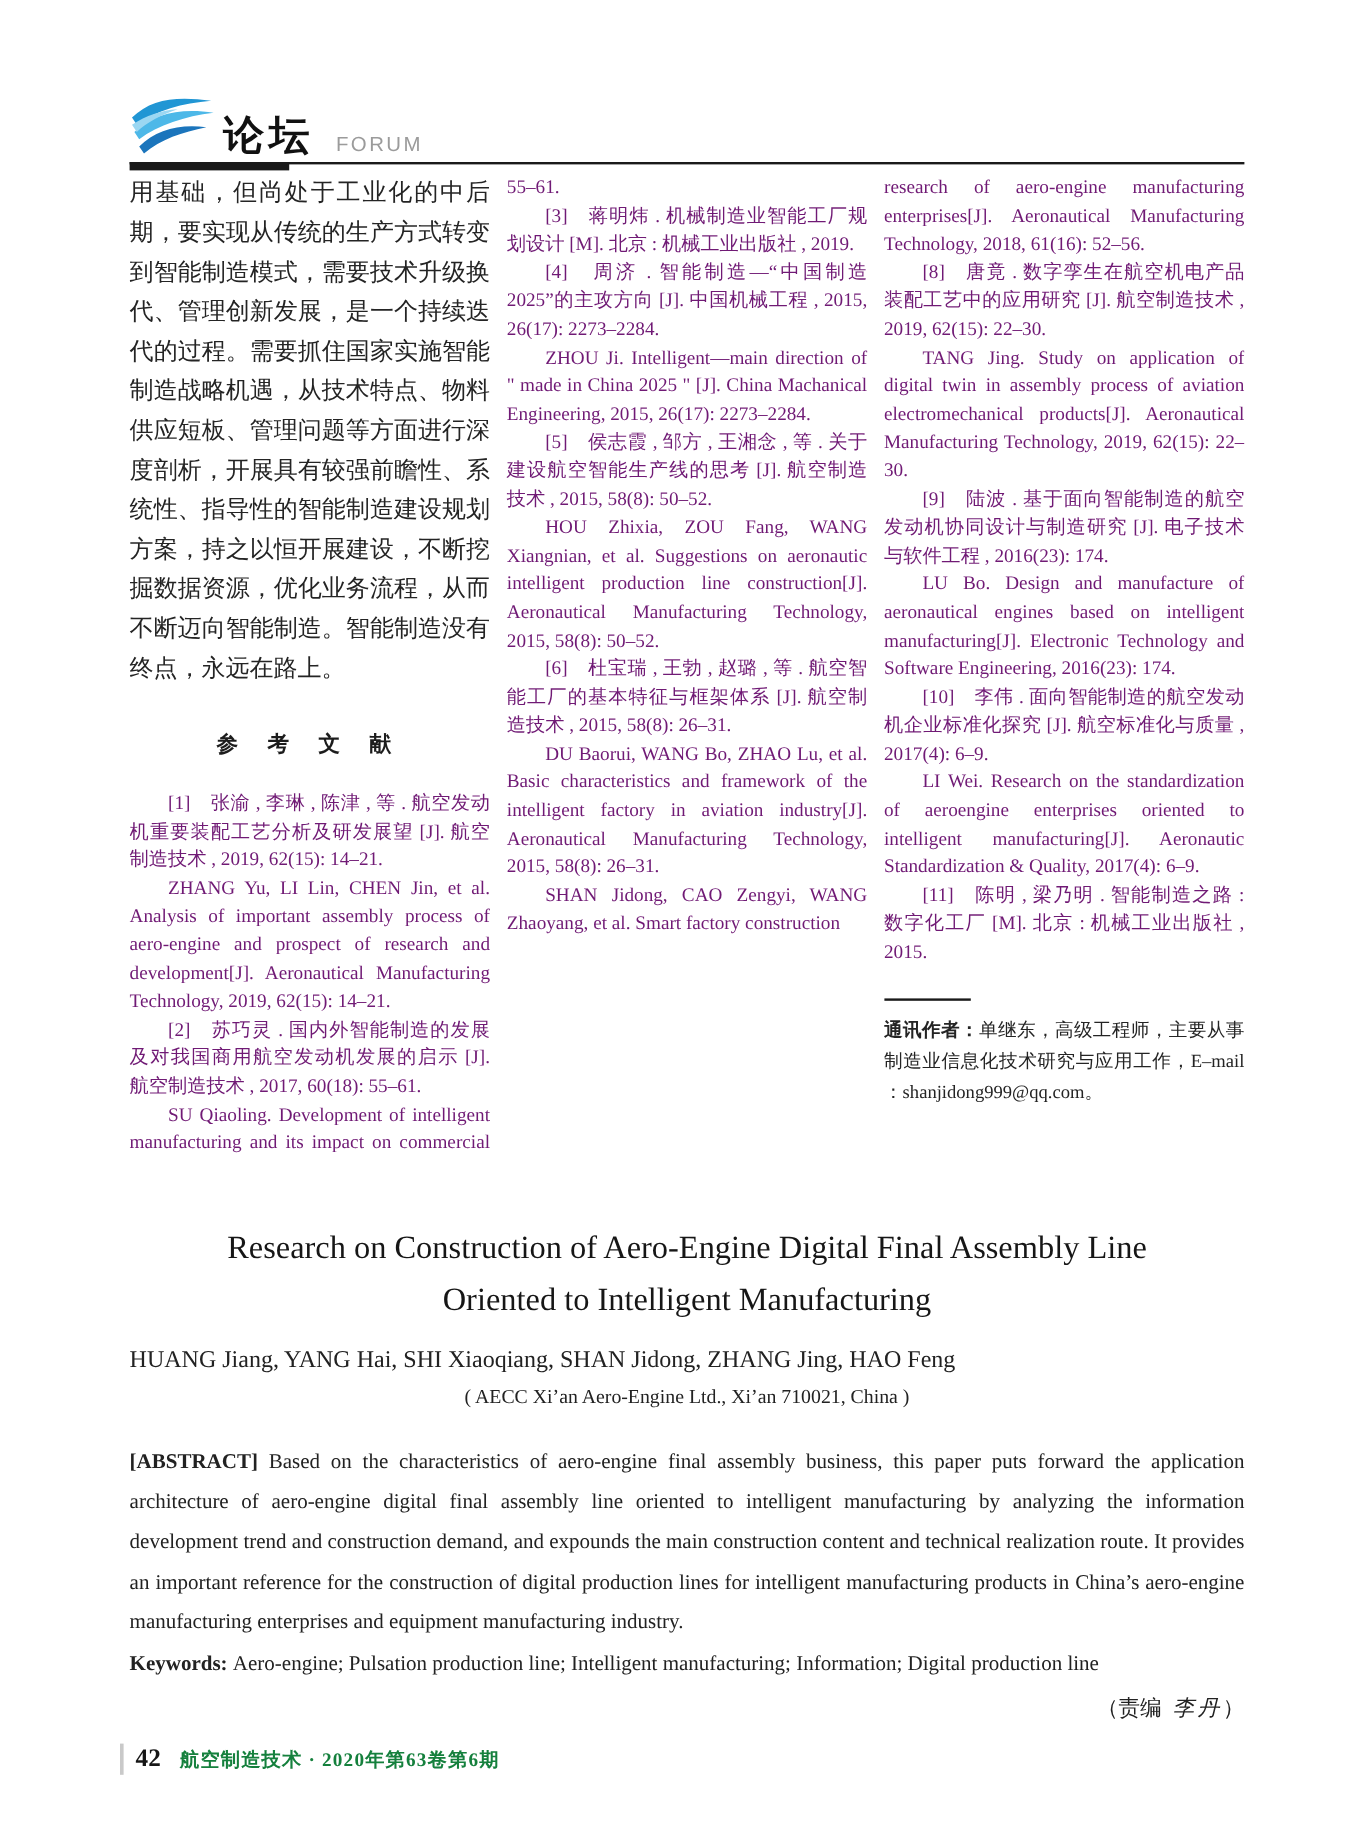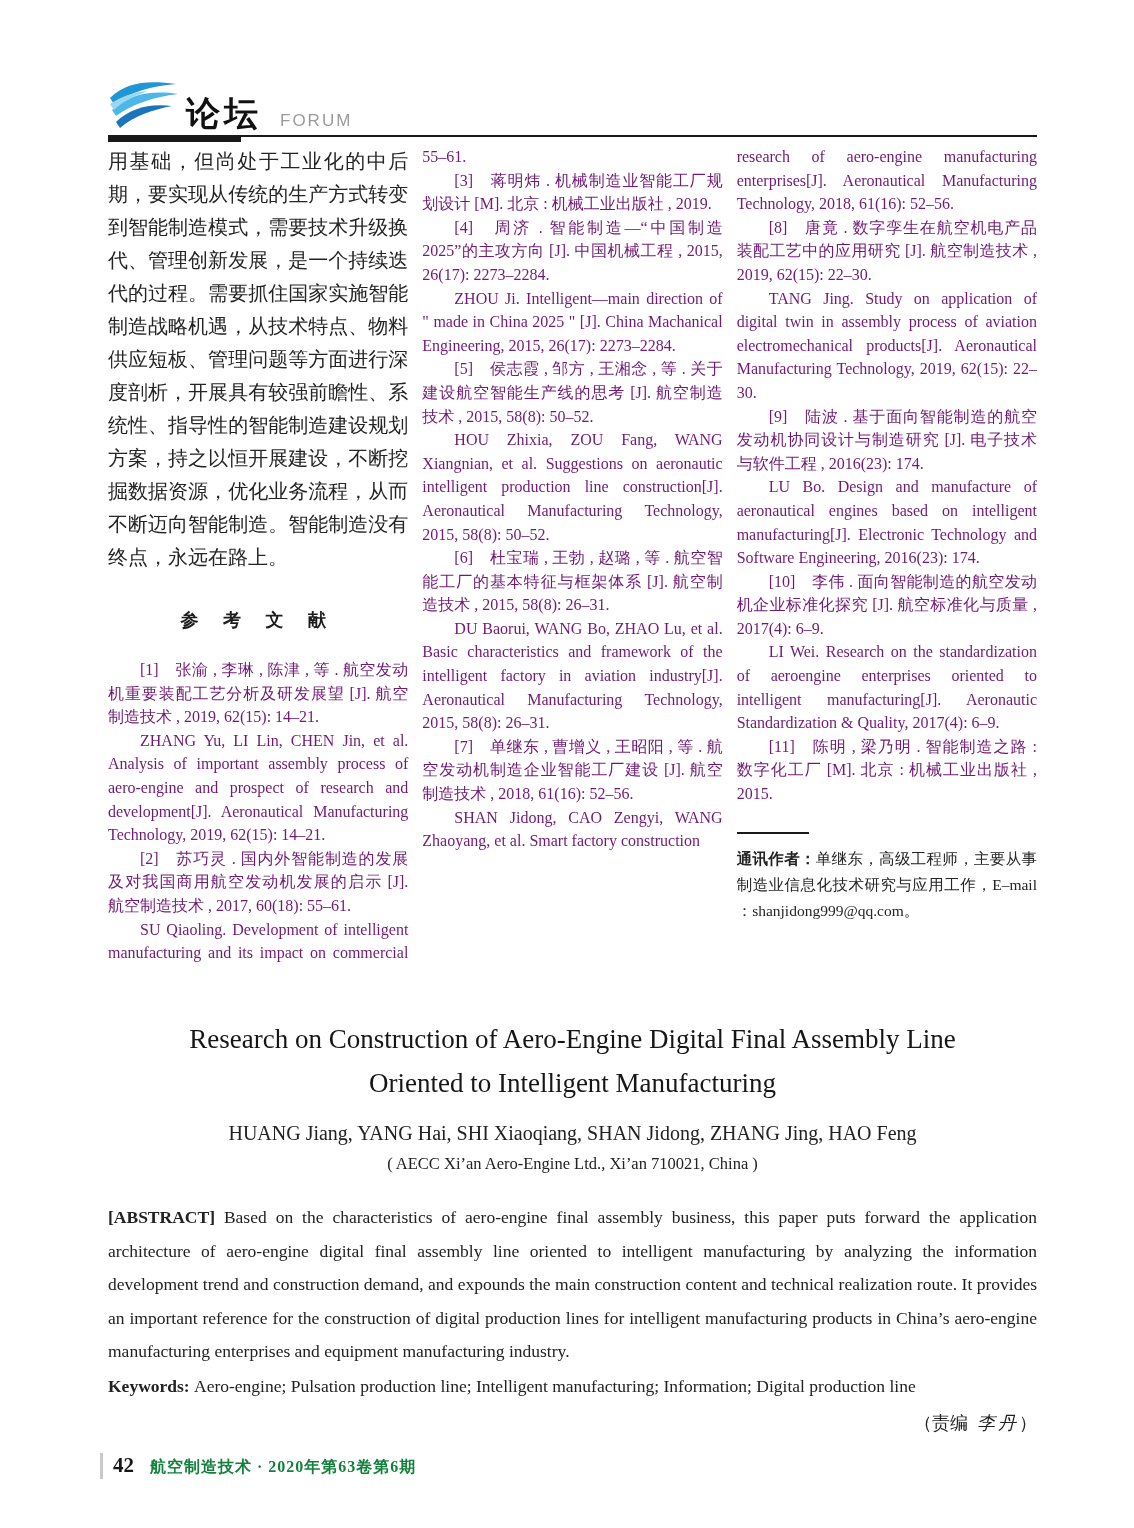--- a/index.html
+++ b/index.html
@@ -50,21 +50,21 @@
 
   .note-divider { width:72px; height:2px; background:#1a1a1a; margin:26px 0 12px 0; }
   .note-text { font-size:15.5px; line-height:26px; text-align:justify; color:#242424; }
   .note-label { font-weight:bold; }
 
   
   .article { margin-top:54px; }
   .article-title {
     text-align:center; font-weight:normal; font-size:27px; line-height:44px; color:#161616;
   }
-  .article-authors { text-align:center; font-size:20px; margin-top:17px; color:#222; }
+  .article-authors { font-size:20px; margin-top:17px; color:#222; }
   .article-affil { text-align:center; font-size:16.5px; margin-top:9px; color:#222; }
   .abstract {
     margin-top:27px; font-size:17.5px; line-height:33.5px; text-align:justify; color:#222;
   }
   .abstract-label, .keywords-label { font-weight:bold;margin-top:20px; }
   .keywords-line { font-size:17.5px; line-height:33.5px; text-align:justify; color:#222; margin-top:1px; }
   .editor-line { text-align:right; font-size:18px; margin-top:8px; color:#222; }
   .editor-name { font-style:italic; letter-spacing:3px; }
 
   
@@ -112,21 +112,20 @@
       <div class="col">
         <p class="lead-para">55–61.</p>
         <div>
             <p class="ref-para">[3]　蒋明炜 . 机械制造业智能工厂规划设计 [M]. 北京 : 机械工业出版社 , 2019.</p>
             <p class="ref-para">[4]　周济 . 智能制造—“中国制造 2025”的主攻方向 [J]. 中国机械工程 , 2015, 26(17): 2273–2284.</p>
             <p class="ref-para">ZHOU Ji. Intelligent—main direction of " made in China 2025 " [J]. China Machanical Engineering, 2015, 26(17): 2273–2284.</p>
             <p class="ref-para">[5]　侯志霞 , 邹方 , 王湘念 , 等 . 关于建设航空智能生产线的思考 [J]. 航空制造技术 , 2015, 58(8): 50–52.</p>
             <p class="ref-para">HOU Zhixia, ZOU Fang, WANG Xiangnian, et al. Suggestions on aeronautic intelligent production line construction[J]. Aeronautical Manufacturing Technology, 2015, 58(8): 50–52.</p>
             <p class="ref-para">[6]　杜宝瑞 , 王勃 , 赵璐 , 等 . 航空智能工厂的基本特征与框架体系 [J]. 航空制造技术 , 2015, 58(8): 26–31.</p>
             <p class="ref-para">DU Baorui, WANG Bo, ZHAO Lu, et al. Basic characteristics and framework of the intelligent factory in aviation industry[J]. Aeronautical Manufacturing Technology, 2015, 58(8): 26–31.</p>
-            <p class="ref-para">[7]　单继东 , 曹增义 , 王昭阳 , 等 . 航空发动机制造企业智能工厂建设 [J]. 航空制造技术 , 2018, 61(16): 52–56.</p>
             <p class="ref-para">SHAN Jidong, CAO Zengyi, WANG Zhaoyang, et al. Smart factory construction</p>
           </div>
       </div>
 
       <div class="col">
         <p class="lead-para">research of aero-engine manufacturing enterprises[J]. Aeronautical Manufacturing Technology, 2018, 61(16): 52–56.</p>
         <div>
             <p class="ref-para">[8]　唐竟 . 数字孪生在航空机电产品装配工艺中的应用研究 [J]. 航空制造技术 , 2019, 62(15): 22–30.</p>
             <p class="ref-para">TANG Jing. Study on application of digital twin in assembly process of aviation electromechanical products[J]. Aeronautical Manufacturing Technology, 2019, 62(15): 22–30.</p>
             <p class="ref-para">[9]　陆波 . 基于面向智能制造的航空发动机协同设计与制造研究 [J]. 电子技术与软件工程 , 2016(23): 174.</p>

